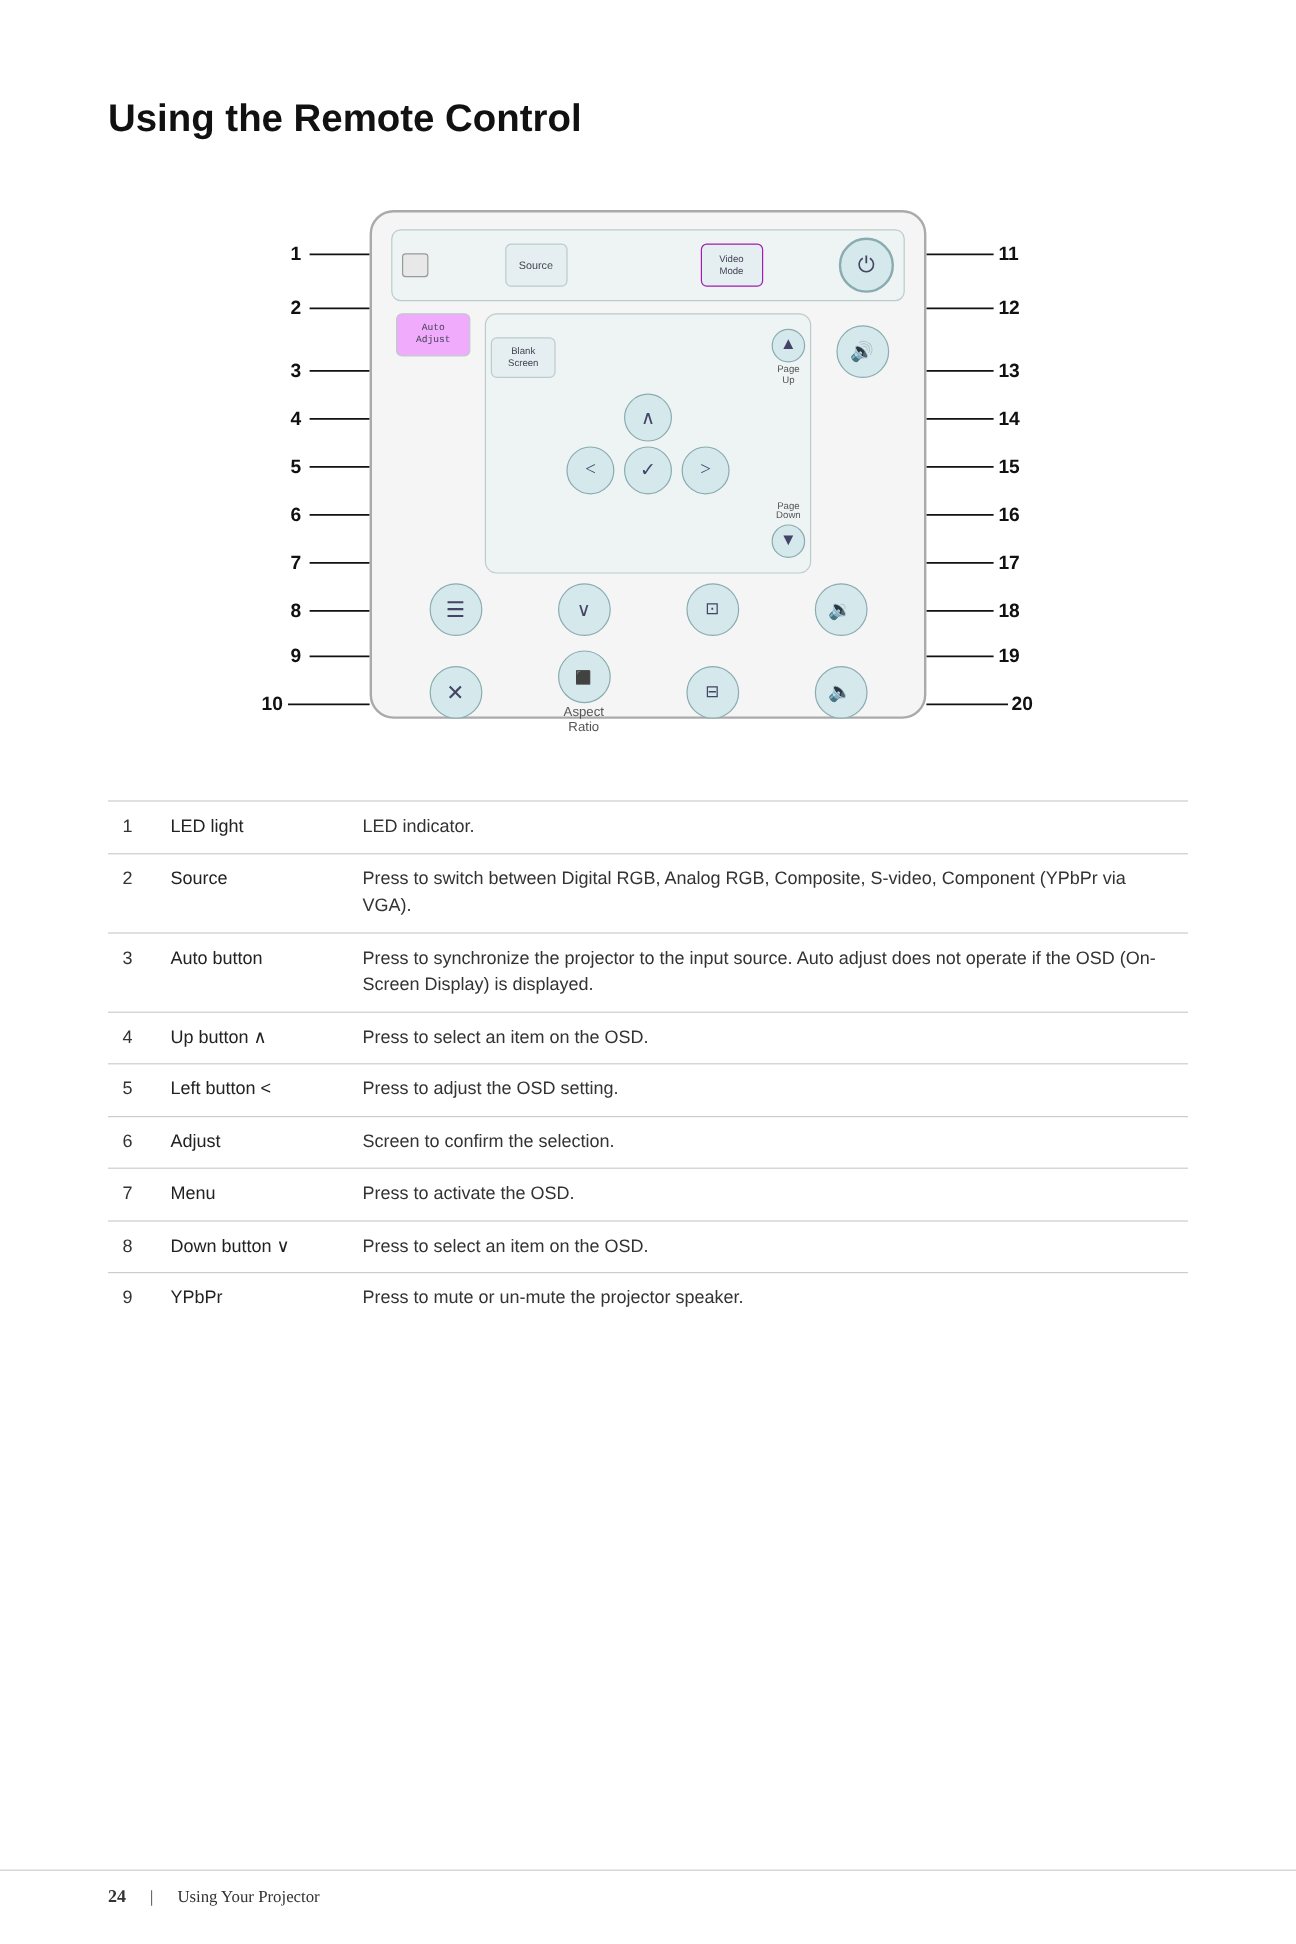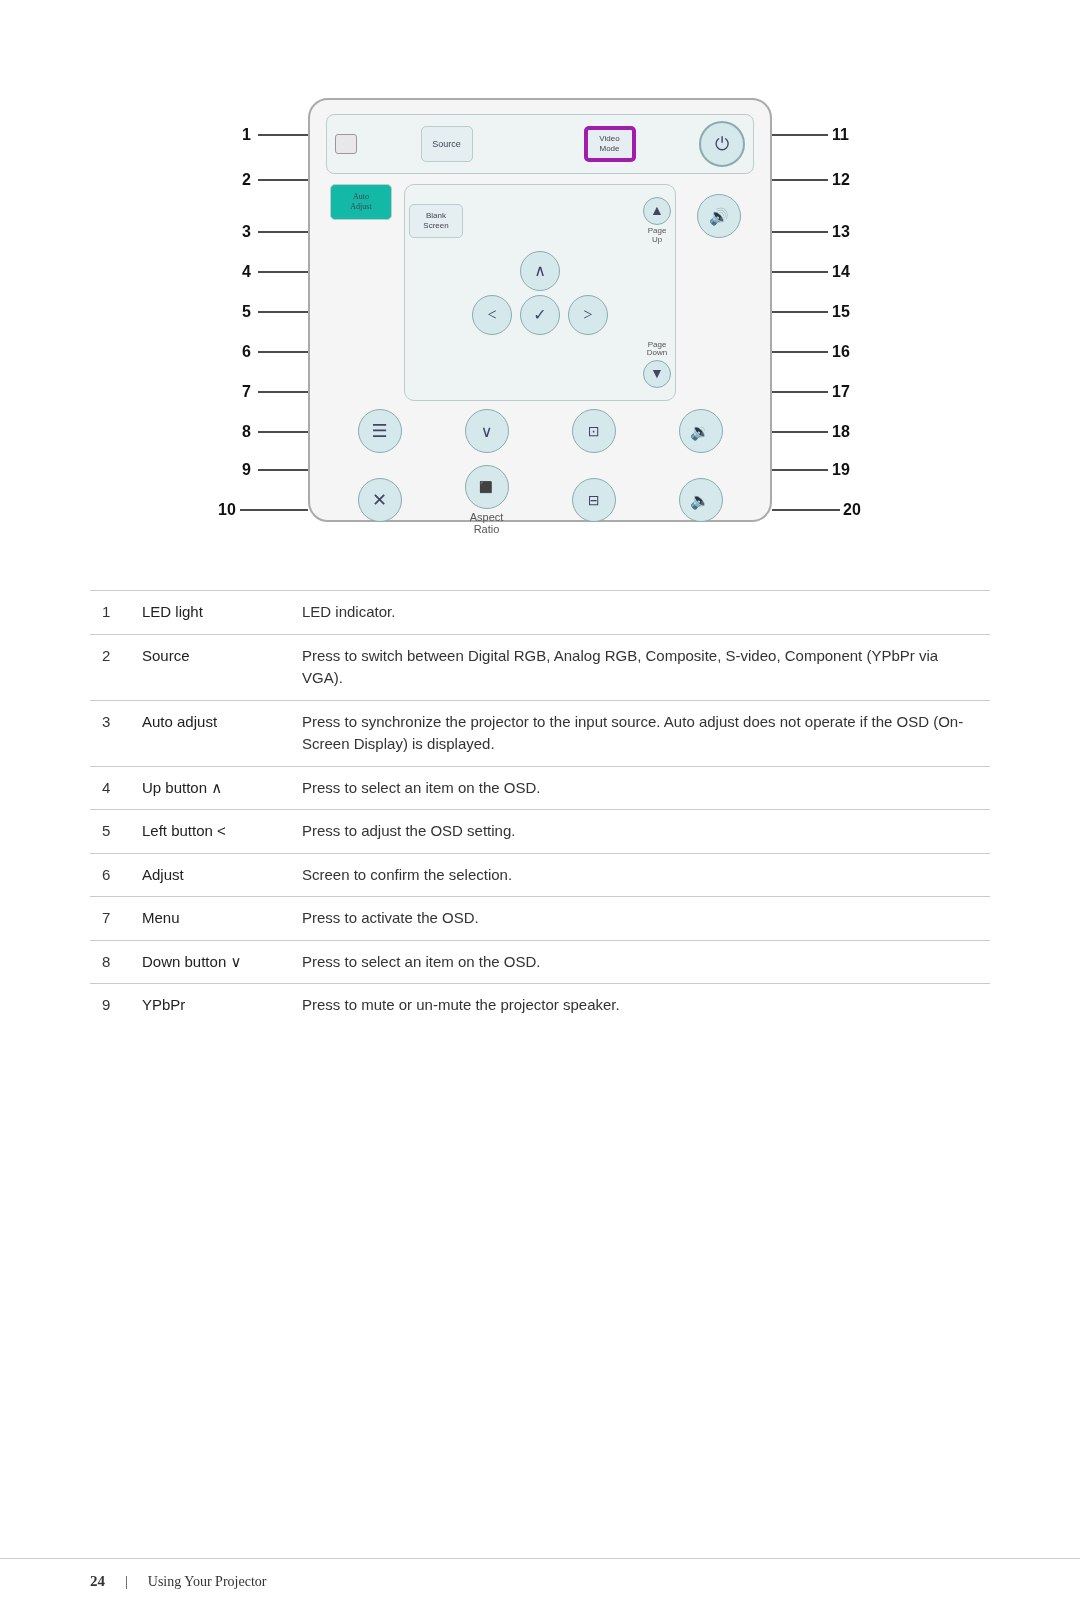--- a/index.html
+++ b/index.html
@@ -88,20 +88,21 @@
 
     .footer-bar .page-num {
       font-weight: bold;
       font-size: 15px;
     }
   </style>
 </head>
 <body>
 
 <div class="page-container">
+  <h1>Using the Remote Control</h1>
 
   <div class="remote-diagram">
     <div class="remote-wrapper">
 
       <svg width="720" height="460" style="position:absolute;top:0;left:0;pointer-events:none;">
 
         <line x1="78" y1="55" x2="128" y2="55" stroke="#111" stroke-width="1.5"></line>
         <text x="62" y="60" font-size="16" font-weight="bold" font-family="Arial" fill="#111">1</text>
 
         <line x1="78" y1="100" x2="128" y2="100" stroke="#111" stroke-width="1.5"></line>
@@ -163,30 +164,30 @@
       </svg>
 
       <div style="position:absolute;left:128px;top:18px;width:464px;height:424px;border:2px solid #aaa;border-radius:20px;background:#f5f5f5;padding:14px 16px;">
 
         <div style="display:flex;align-items:center;gap:8px;margin-bottom:10px;padding:6px 8px;border:1px solid #bcc;border-radius:8px;background:#eef3f3;">
 
           <div style="width:22px;height:20px;border:1.5px solid #999;background:#e8e8e8;border-radius:3px;flex-shrink:0;"></div>
 
           <div style="flex:1;display:flex;justify-content:space-around;align-items:center;">
             <div style="width:52px;height:36px;border:1px solid #bcc;border-radius:5px;background:#e5eef0;display:flex;align-items:center;justify-content:center;font-size:9px;font-family:Arial;color:#445;text-align:center;">Source</div>
-            <div style="width:52px;height:36px;border:4px solid #a21caf;border-radius:5px;background:#e5eef0;display:flex;flex-direction:column;align-items:center;justify-content:center;font-size:8px;font-family:Arial;color:#445;text-align:center;line-height:1.2;">Video<br>Mode</div>
+            <div style="width:52px;height:36px;border:1px solid #a21caf;border-radius:5px;background:#e5eef0;display:flex;flex-direction:column;align-items:center;justify-content:center;font-size:8px;font-family:Arial;color:#445;text-align:center;line-height:1.2;">Video<br>Mode</div>
           </div>
 
           <div style="width:46px;height:46px;border-radius:50%;border:2px solid #8aacb0;background:#d5e8ec;display:flex;align-items:center;justify-content:center;font-size:18px;color:#446;flex-shrink:0;">⏻</div>
         </div>
 
         <div style="display:flex;gap:8px;margin-bottom:8px;">
 
           <div style="display:flex;flex-direction:column;gap:8px;align-items:center;width:70px;">
-            <div style="width:62px;height:36px;border:1px solid #bcc;border-radius:5px;background:#14b8a6;display:flex;flex-direction:column;align-items:center;justify-content:center;font-size:8px;font-family:Liberation Serif, serif;color:#445;text-align:center;line-height:1.2;">Auto<br>Adjust</div>
+            <div style="width:62px;height:36px;border:1px solid #bcc;border-radius:5px;background:#f0abfc;display:flex;flex-direction:column;align-items:center;justify-content:center;font-size:8px;font-family:Liberation Mono, monospace;color:#445;text-align:center;line-height:1.2;">Auto<br>Adjust</div>
           </div>
 
           <div style="flex:1;display:flex;flex-direction:column;align-items:center;gap:4px;border:1px solid #bcc;border-radius:10px;padding:12px 4px;background:#eef3f3;">
 
             <div style="display:flex;justify-content:space-between;width:100%;align-items:center;margin-bottom:2px;">
               <div style="width:54px;height:34px;border:1px solid #bcc;border-radius:5px;background:#e5eef0;display:flex;flex-direction:column;align-items:center;justify-content:center;font-size:8px;font-family:Arial;color:#445;text-align:center;line-height:1.2;">Blank<br>Screen</div>
               <div style="display:flex;flex-direction:column;align-items:center;gap:2px;">
                 <div style="width:28px;height:28px;border-radius:50%;border:1.5px solid #8aacb0;background:#d5e8ec;display:flex;align-items:center;justify-content:center;font-size:14px;color:#446;">▲</div>
                 <div style="font-size:8px;font-family:Arial;color:#555;text-align:center;line-height:1.1;">Page<br>Up</div>
               </div>
@@ -242,21 +243,21 @@
     <td>LED light</td>
     <td>LED indicator.</td>
   </tr>
         <tr>
     <td>2</td>
     <td>Source</td>
     <td>Press to switch between Digital RGB, Analog RGB, Composite, S-video, Component (YPbPr via VGA).</td>
   </tr>
         <tr>
     <td>3</td>
-    <td>Auto adjust</td>
+    <td>Auto button</td>
     <td>Press to synchronize the projector to the input source. Auto adjust does not operate if the OSD (On-Screen Display) is displayed.</td>
   </tr>
         <tr>
     <td>4</td>
     <td>Up button ∧</td>
     <td>Press to select an item on the OSD.</td>
   </tr>
         <tr>
     <td>5</td>
     <td>Left button &lt;</td>

